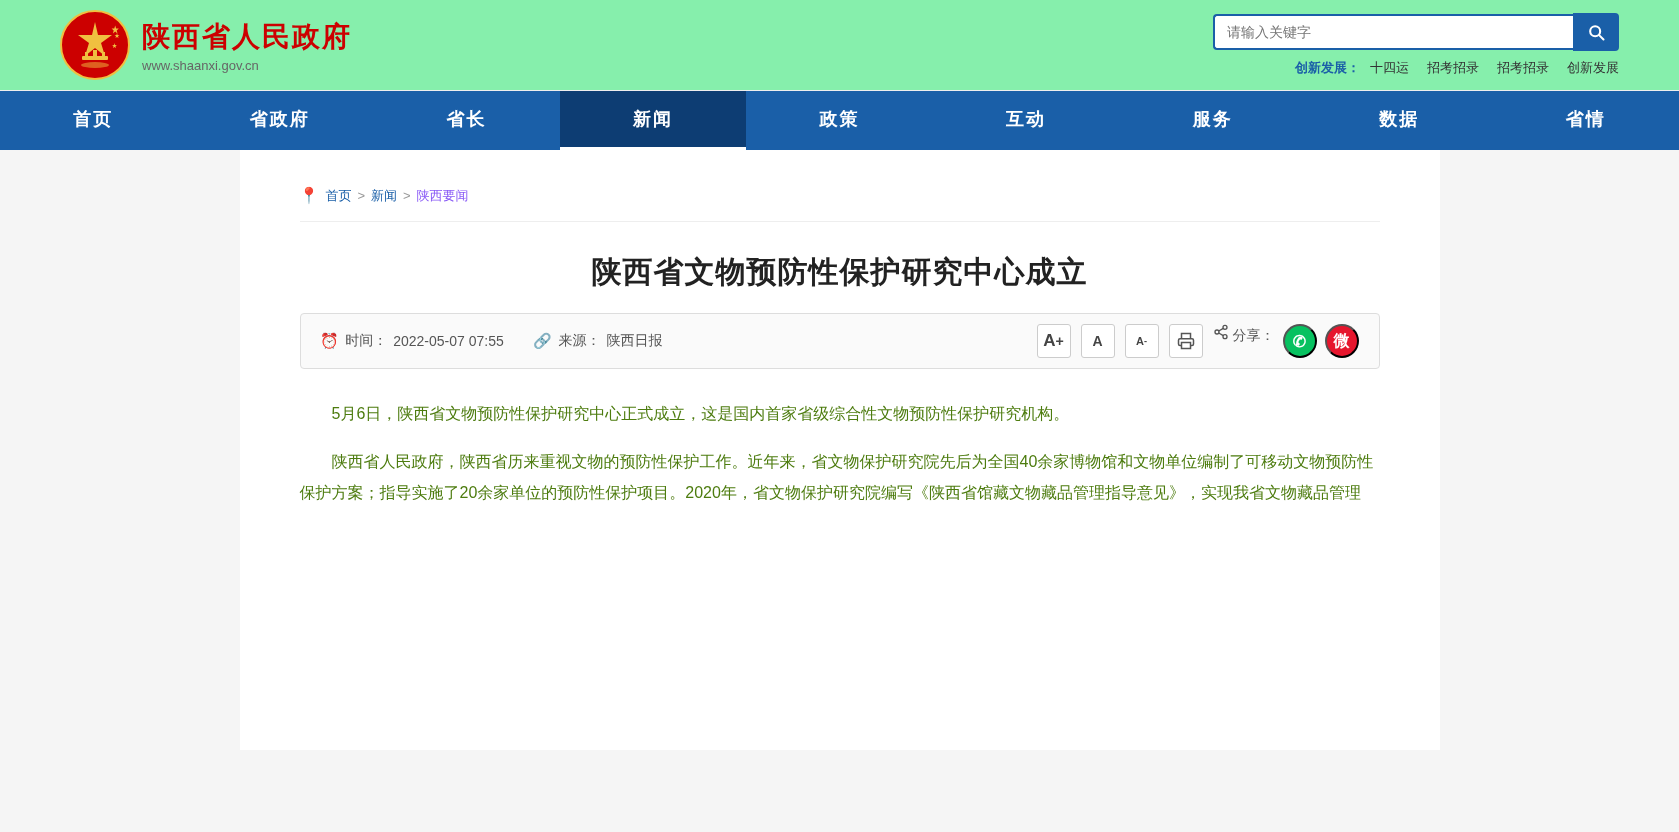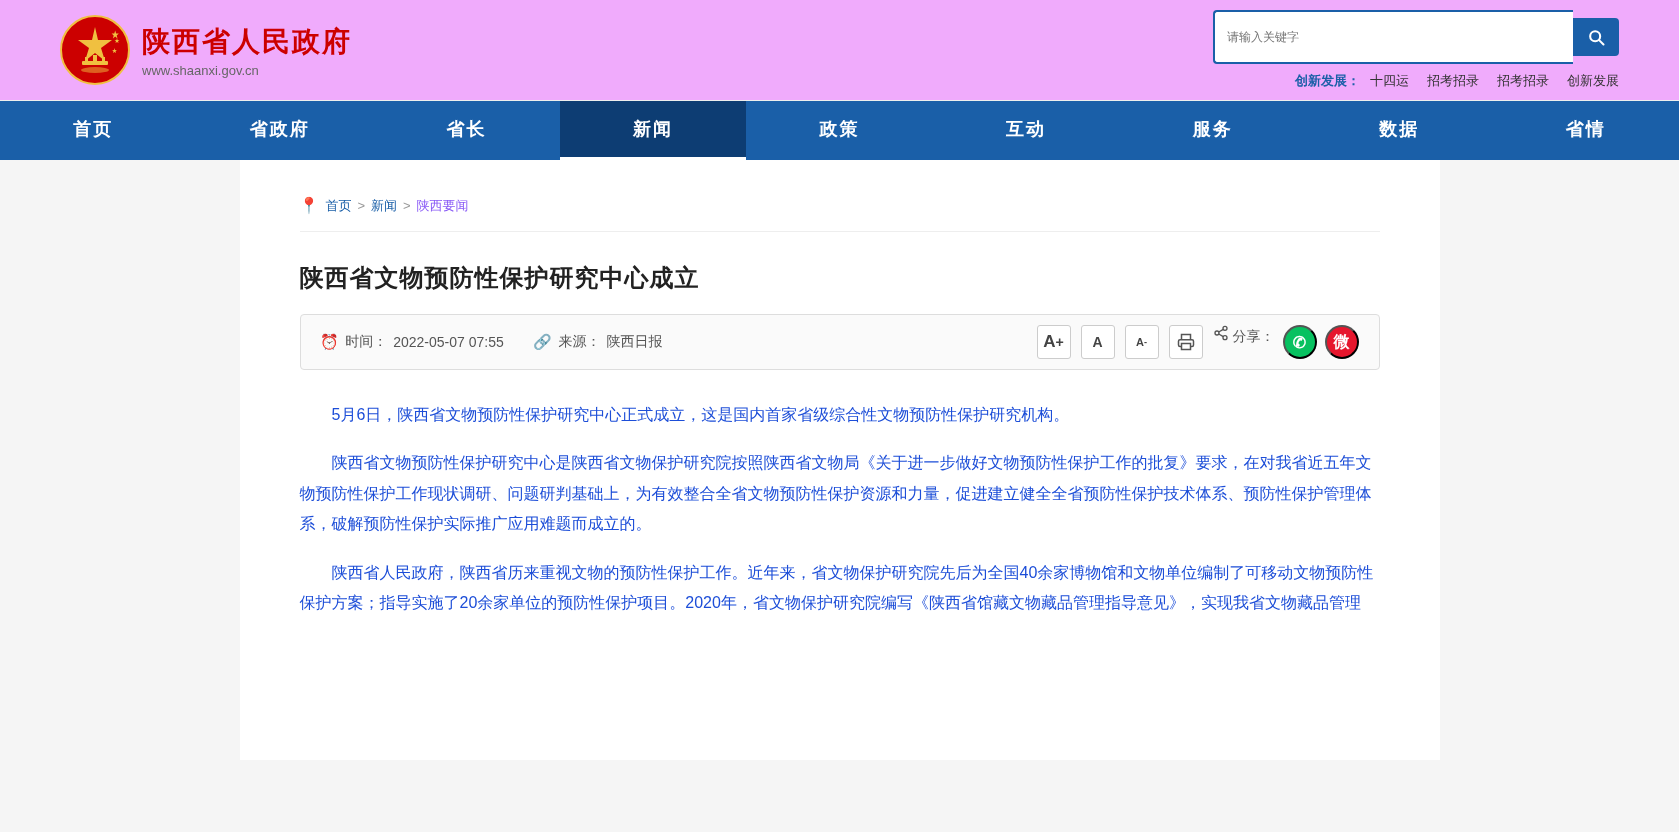--- a/index.html
+++ b/index.html
@@ -1,27 +1,27 @@
 <!DOCTYPE html>
 <html><head>
   <meta charset="utf-8">
   <style>
     * { margin: 0; padding: 0; box-sizing: border-box; }
     body { font-family: "Microsoft YaHei", "SimHei", Arial, sans-serif; background: #f5f5f5; font-size: 14px; color: #333; }
 
     
-    .header { background: #f0abfc; padding: 10px 60px; display: flex; align-items: center; justify-content: space-between; border-bottom: 1px solid #eee; }
+    .header { background: #86efac; padding: 10px 60px; display: flex; align-items: center; justify-content: space-between; border-bottom: 1px solid #eee; }
     .logo-area { display: flex; align-items: center; gap: 12px; }
     .logo-emblem { width: 70px; height: 70px; }
     .logo-text { display: flex; flex-direction: column; }
     .logo-title { font-size: 28px; font-weight: bold; color: #c00; letter-spacing: 2px; }
     .logo-subtitle { font-size: 13px; color: #666; margin-top: 2px; }
     .search-area { display: flex; flex-direction: column; align-items: flex-end; gap: 8px; }
     .search-bar { display: flex; align-items: center; gap: 0; }
-    .search-input { width: 360px; height: 54px; border: 2px solid #1a5fa8; border-right: none; border-radius: 4px 0 0 4px; padding: 0 12px; font-size: 12px; outline: none; }
+    .search-input { width: 360px; height: 36px; border: 2px solid #1a5fa8; border-right: none; border-radius: 4px 0 0 4px; padding: 0 12px; font-size: 14px; outline: none; }
     .search-button { width: 46px; height: 38px; background: #1a5fa8; border: none; border-radius: 0 4px 4px 0; cursor: pointer; display: flex; align-items: center; justify-content: center; }
     .search-button svg { width: 20px; height: 20px; fill: white; }
     .smart-rec { display: flex; align-items: center; gap: 10px; font-size: 13px; }
     .smart-label { color: #1a5fa8; font-weight: bold; }
     .smart-links { display: flex; gap: 18px; }
     .smart-link { color: #333; cursor: pointer; text-decoration: none; }
 
     
     .nav { background: #1a5fa8; display: flex; align-items: stretch; }
     .nav-item { flex: 1; text-align: center; padding: 16px 0; color: #fff; font-size: 18px; font-weight: bold; cursor: pointer; letter-spacing: 2px; position: relative; }
@@ -29,41 +29,41 @@
 
     
     .content-area { max-width: 1200px; margin: 0 auto; background: #fff; min-height: 600px; padding: 20px 60px 40px; }
     .breadcrumb { display: flex; align-items: center; gap: 6px; color: #666; font-size: 13px; padding: 16px 0; border-bottom: 1px solid #eee; margin-bottom: 20px; }
     .breadcrumb-icon { color: #1a5fa8; font-size: 16px; }
     .breadcrumb-link { color: #1a5fa8; cursor: pointer; }
     .breadcrumb-sep { color: #999; }
     .breadcrumb-current { color: #8b5cf6; }
 
     
-    .article-title { text-align: left; font-size: 24px; font-weight: bold; color: #222; margin: 30px 0 20px; letter-spacing: 1px; }
+    .article-title { text-align: center; font-size: 30px; font-weight: bold; color: #222; margin: 30px 0 20px; letter-spacing: 1px; }
 
     
     .meta-bar { display: flex; align-items: center; justify-content: space-between; border: 1px solid #ddd; border-radius: 4px; padding: 10px 20px; margin-bottom: 30px; background: #fafafa; }
     .meta-left { display: flex; align-items: center; gap: 30px; font-size: 14px; color: #555; }
     .meta-item { display: flex; align-items: center; gap: 6px; }
     .meta-icon { color: #888; font-size: 15px; }
     .meta-right { display: flex; align-items: center; gap: 10px; }
     .font-btn { width: 34px; height: 34px; border: 1px solid #ccc; background: #fff; border-radius: 3px; cursor: pointer; display: flex; align-items: center; justify-content: center; font-weight: bold; color: #444; }
     .font-btn.large { font-size: 17px; }
     .font-btn.medium { font-size: 14px; }
     .font-btn.small { font-size: 11px; }
     .print-btn { width: 34px; height: 34px; border: 1px solid #ccc; background: #fff; border-radius: 3px; cursor: pointer; display: flex; align-items: center; justify-content: center; color: #444; font-size: 16px; }
     .share-area { display: flex; align-items: flex-start; gap: 8px; }
     .share-label { color: #555; font-size: 14px; }
     .wechat-btn { width: 34px; height: 34px; background: #07c160; border-radius: 50%; display: flex; align-items: center; justify-content: center; cursor: pointer; }
     .weibo-btn { width: 34px; height: 34px; background: #e6162d; border-radius: 50%; display: flex; align-items: center; justify-content: center; cursor: pointer; }
     .share-icon { color: #fff; font-size: 16px; font-weight: bold; }
 
     
-    .article-body { line-height: 1.9; font-size: 16px; color: #1d4ed8; }
+    .article-body { line-height: 1.9; font-size: 16px; color: #4d7c0f; }
     .article-body p { text-indent: 2em; margin-bottom: 18px; }
 
     
     .page-wrapper { background: #f5f5f5; min-height: 100vh; }
   </style>
 </head>
 <body>
 
 <div class="page-wrapper">
 
@@ -177,18 +177,17 @@
           </button>
           <button class="weibo-btn">
             <span class="share-icon">微</span>
           </button>
         </div>
       </div>
     </div>
 
     <div class="article-body">
       <p>5月6日，陕西省文物预防性保护研究中心正式成立，这是国内首家省级综合性文物预防性保护研究机构。</p>
-      <p>陕西省文物预防性保护研究中心是陕西省文物保护研究院按照陕西省文物局《关于进一步做好文物预防性保护工作的批复》要求，在对我省近五年文物预防性保护工作现状调研、问题研判基础上，为有效整合全省文物预防性保护资源和力量，促进建立健全全省预防性保护技术体系、预防性保护管理体系，破解预防性保护实际推广应用难题而成立的。</p>
       <p>陕西省人民政府，陕西省历来重视文物的预防性保护工作。近年来，省文物保护研究院先后为全国40余家博物馆和文物单位编制了可移动文物预防性保护方案；指导实施了20余家单位的预防性保护项目。2020年，省文物保护研究院编写《陕西省馆藏文物藏品管理指导意见》，实现我省文物藏品管理</p>
     </div>
   </div>
 
 </div>
 
 </body></html>

